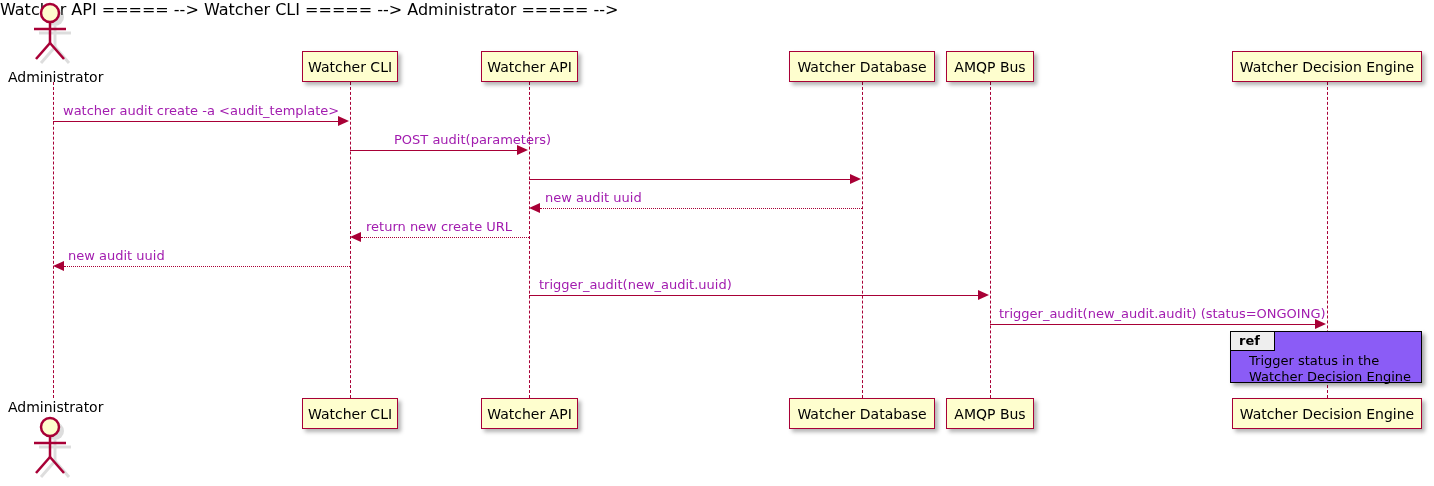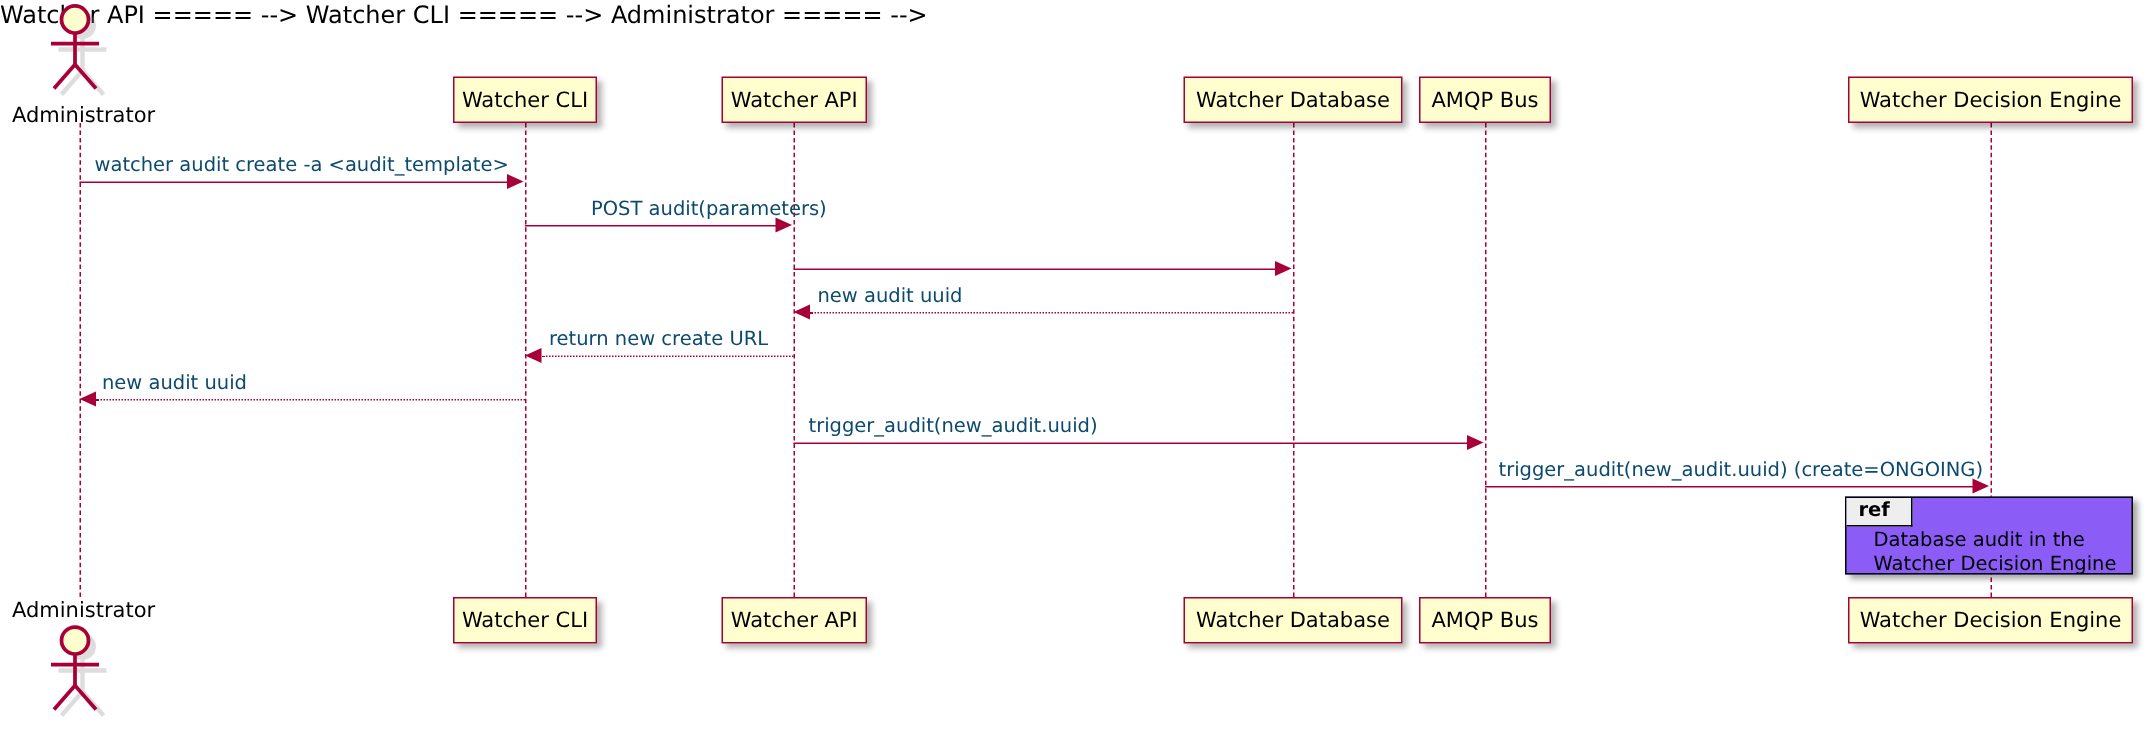--- a/index.html
+++ b/index.html
@@ -77,21 +77,21 @@
     border-left: 11px solid #A80036;
   }
   .arrow-head.left {
     border-top: 5px solid transparent;
     border-bottom: 5px solid transparent;
     border-right: 11px solid #A80036;
   }
   .msg-label {
     position: absolute;
     font-size: 13px;
-    color: #0c4a6e;
+    color: #a21caf;
     white-space: nowrap;
     line-height: 1;
   }
 
   
   .ref-box {
     position: absolute;
     box-sizing: border-box;
     background: #8b5cf6;
     border: 1.5px solid #000000;
@@ -203,33 +203,33 @@
   <div class="msg-label" style="left:68px; top:249px;">new audit uuid</div>
 
   
   <div class="msg-line" style="left:529px; top:295px; width:450px;"></div>
   <div class="arrow-head right" style="left:978px; top:290px;"></div>
   <div class="msg-label" style="left:539px; top:278px;">trigger_audit(new_audit.uuid)</div>
 
   
   <div class="msg-line" style="left:990px; top:324px; width:326px;"></div>
   <div class="arrow-head right" style="left:1315px; top:319px;"></div>
-  <div class="msg-label" style="left:999px; top:307px;">trigger_audit(new_audit.uuid) (create=ONGOING)</div>
+  <div class="msg-label" style="left:999px; top:307px;">trigger_audit(new_audit.audit) (status=ONGOING)</div>
 
   
   <div class="ref-box" style="left:1230px; top:331px; width:192px; height:52px;">
     <div class="ref-tab">
       <span>ref</span>
     </div>
     <svg class="ref-tab-notch" width="14" height="20" viewBox="0 0 14 20" style="left:56px; top:0px;">
       <path d="M0 0 L14 0 L14 9 L0 20 Z" fill="#EEEEEE" stroke="none"></path>
       <path d="M14 0 L14 9 L0 20" fill="none" stroke="#000000" stroke-width="1.5"></path>
     </svg>
     <div class="ref-body" style="left:18px; top:21px;">
-      <div>Database audit in the</div>
+      <div>Trigger status in the</div>
       <div>Watcher Decision Engine</div>
     </div>
   </div>
 
   
   <div class="participant" style="left:302px; top:398px; width:96px; height:31px;">
     <span>Watcher CLI</span>
   </div>
   <div class="participant" style="left:481px; top:398px; width:97px; height:31px;">
     <span>Watcher API</span>

